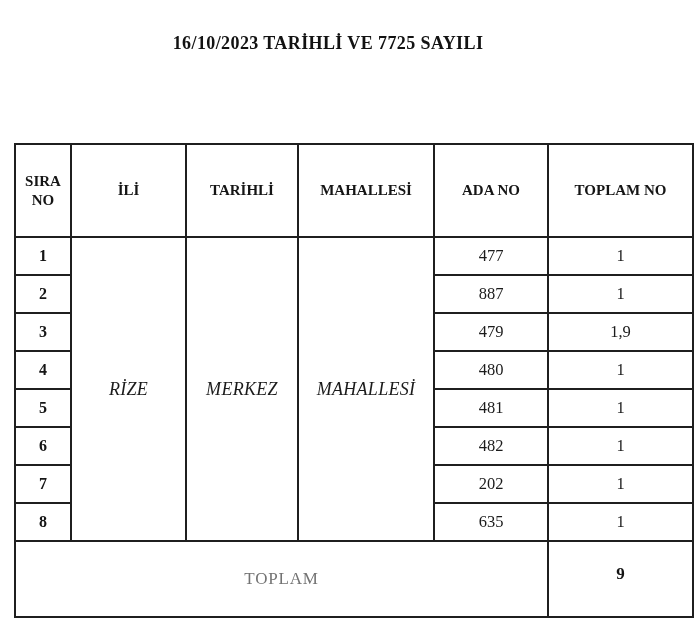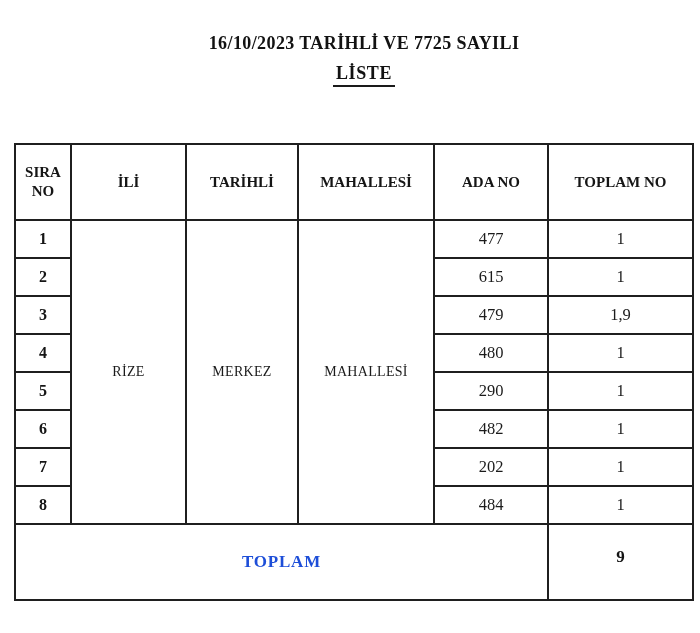--- a/index.html
+++ b/index.html
@@ -17,21 +17,20 @@
     -webkit-font-smoothing: antialiased;
   }
 
   
   .title-block {
     position: absolute;
     top: 30px;
     left: 0;
     width: 656px;
     text-align: center;
-    margin-left: 36px;
   }
   .title-line {
     font-size: 18px;
     font-weight: bold;
     line-height: 26px;
     letter-spacing: 0.4px;
     color: #121212;
   }
   .list-label-wrap {
     margin-top: 7px;
@@ -55,21 +54,21 @@
     border-collapse: collapse;
     table-layout: fixed;
   }
   .liste-table td, .liste-table th {
     border: 2px solid #1f1f1f;
     text-align: center;
     vertical-align: middle;
     padding: 0;
     overflow: hidden;
   }
-  .liste-table thead tr { height: 76px; }
+  .liste-table thead tr { height: 93px; }
   .liste-table tbody tr { height: 38px; }
   .liste-table tfoot tr { height: 76px; }
 
   th.hdr {
     font-size: 15px;
     font-weight: bold;
     line-height: 19px;
     color: #151515;
     padding: 0 2px;
   }
@@ -78,46 +77,44 @@
     font-weight: bold;
     color: #151515;
   }
   td.val {
     font-size: 16.5px;
     font-weight: normal;
     color: #1b1b1b;
     border-radius: 18px;
   }
   td.merged {
-    font-size: 14px;
+    font-size: 18px;
     font-weight: normal;
     letter-spacing: 0.3px;
     color: #1b1b1b;
+    font-style: italic;
   }
   td.toplam-label {
     font-size: 17px;
-    font-weight: bold;
+    font-weight: normal;
     letter-spacing: 0.8px;
-    color: #1d4ed8;
+    color: #737373;
   }
   td.toplam-value {
     font-size: 17px;
     font-weight: bold;
     padding-bottom: 10px;
     color: #141414;
   }
 </style>
 </head>
 <body>
 
 <div class="title-block">
   <div class="title-line">16/10/2023 TARİHLİ VE 7725 SAYILI</div>
-  <div class="list-label-wrap">
-    <span class="list-label">LİSTE</span>
-  </div>
 </div>
 
 <table class="liste-table">
   <colgroup>
     <col style="width:56px">
     <col style="width:115px">
     <col style="width:112px">
     <col style="width:136px">
     <col style="width:114px">
     <col style="width:145px">
@@ -136,51 +133,51 @@
     <tr>
       <td class="sira">1</td>
       <td class="merged" rowspan="8">RİZE</td>
       <td class="merged" rowspan="8">MERKEZ</td>
       <td class="merged" rowspan="8">MAHALLESİ</td>
       <td class="val">477</td>
       <td class="val">1</td>
     </tr>
     <tr>
       <td class="sira">2</td>
-      <td class="val">615</td>
+      <td class="val">887</td>
       <td class="val">1</td>
     </tr>
     <tr>
       <td class="sira">3</td>
       <td class="val">479</td>
       <td class="val">1,9</td>
     </tr>
     <tr>
       <td class="sira">4</td>
       <td class="val">480</td>
       <td class="val">1</td>
     </tr>
     <tr>
       <td class="sira">5</td>
-      <td class="val">290</td>
+      <td class="val">481</td>
       <td class="val">1</td>
     </tr>
     <tr>
       <td class="sira">6</td>
       <td class="val">482</td>
       <td class="val">1</td>
     </tr>
     <tr>
       <td class="sira">7</td>
       <td class="val">202</td>
       <td class="val">1</td>
     </tr>
     <tr>
       <td class="sira">8</td>
-      <td class="val">484</td>
+      <td class="val">635</td>
       <td class="val">1</td>
     </tr>
   </tbody>
   <tfoot>
     <tr>
       <td class="toplam-label" colspan="5">TOPLAM</td>
       <td class="toplam-value">9</td>
     </tr>
   </tfoot>
 </table>

